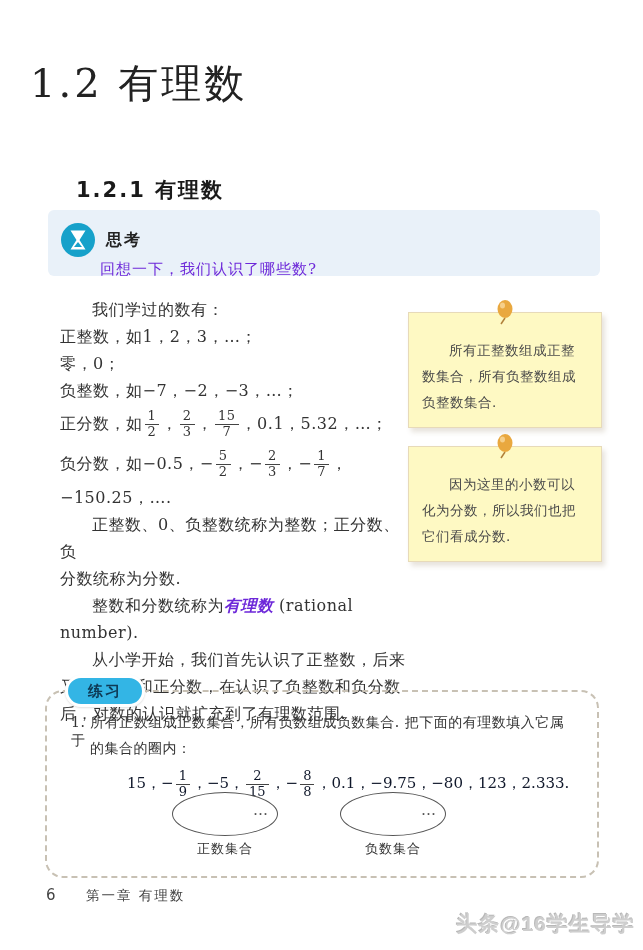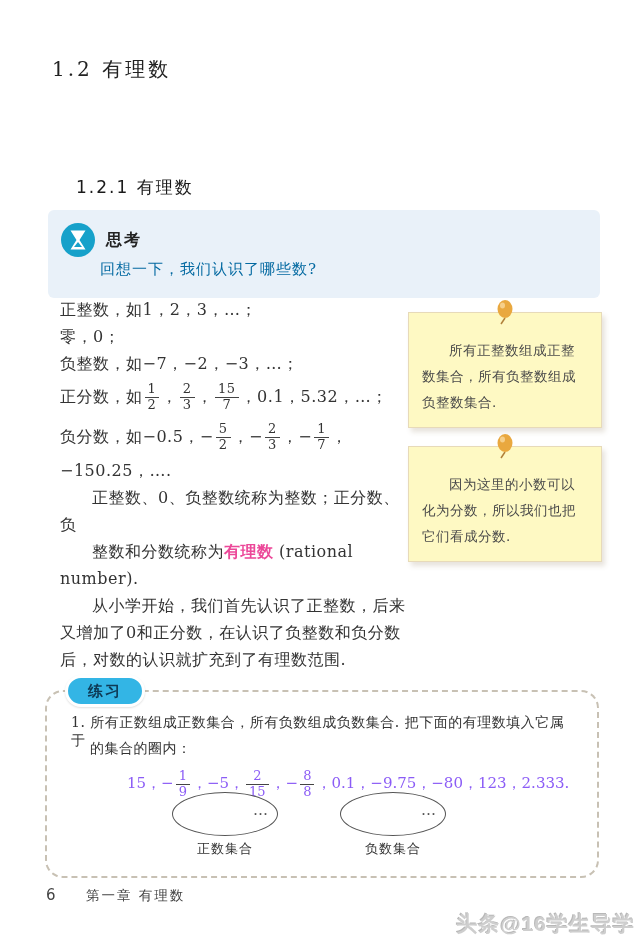--- a/index.html
+++ b/index.html
@@ -1,35 +1,35 @@
 <!DOCTYPE html>
 <html><head>
 <meta charset="utf-8">
 <style>
   html,body{margin:0;padding:0;background:#fff;}
   .page{position:relative;width:643px;height:950px;background:#ffffff;overflow:hidden;
         font-family:"DejaVu Serif","Liberation Serif",serif;color:#333;}
 
-  .page-title{position:absolute;left:52px;top:56px;font-size:20px;letter-spacing:3px;color:#222;}
-  .section-heading{position:absolute;left:76px;top:176px;font-size:17px;font-weight:normal;
+  .page-title{position:absolute;left:30px;top:56px;font-size:40px;letter-spacing:3px;color:#222;}
+  .section-heading{position:absolute;left:76px;top:176px;font-size:21px;font-weight:bold;
         font-family:"DejaVu Sans","Liberation Sans",sans-serif;color:#1a1a1a;letter-spacing:2px;text-align:center;}
 
   
-  .think-box{position:absolute;left:48px;top:210px;width:552px;height:88px;background:#e9f1f9;border-radius:6px;}
+  .think-box{position:absolute;left:48px;top:210px;width:552px;height:66px;background:#e9f1f9;border-radius:6px;}
   .think-icon{position:absolute;left:12px;top:12px;width:36px;height:36px;}
   .think-label{position:absolute;left:58px;top:20px;font-size:16px;font-weight:bold;
         font-family:"DejaVu Sans","Liberation Sans",sans-serif;color:#222;letter-spacing:2px;}
-  .think-question{position:absolute;left:52px;top:50px;font-size:15px;color:#0369a1;letter-spacing:1px;}
+  .think-question{position:absolute;left:52px;top:50px;font-size:15px;color:#6d28d9;letter-spacing:1px;}
 
   
   .body-text{position:absolute;left:60px;top:296px;width:350px;font-size:16px;color:#333;}
   .body-text .line{line-height:27px;letter-spacing:0.5px;}
   .body-text .line.tall{line-height:40px;}
   .body-text .line.indent{text-indent:2em;}
-  .term{color:#ec4899;font-weight:bold;}
+  .term{color:#6d28d9;font-weight:bold;font-style:italic;}
 
   
   .frac{display:inline-block;text-align:center;vertical-align:middle;margin:0 2px;line-height:1.15;font-size:13px;}
   .frac .fnum{display:block;padding:0 3px 0;border-bottom:1px solid #444;}
   .frac .fden{display:block;padding:0 3px;}
 
   
   .note{position:absolute;left:408px;width:192px;background:#fef9c3;border:1px solid #e7dab9;
         box-shadow:3px 4px 5px rgba(120,100,60,0.18);}
   .note-1{top:312px;min-height:100px;}
@@ -40,21 +40,21 @@
   
   .practice-box{position:absolute;left:45px;top:690px;width:550px;height:184px;
         border:2px dashed #c8c1b4;border-radius:18px;}
   .practice-badge{position:absolute;left:18px;top:-17px;min-width:58px;height:26px;padding:0 8px;
         background:#33b5e5;border:3px solid #ffffff;border-radius:16px;
         display:flex;align-items:center;justify-content:center;
         font-family:Liberation Serif, serif;font-weight:bold;font-size:15px;
         color:#0e3a55;letter-spacing:2px;box-shadow:0 1px 2px rgba(0,0,0,0.12);}
   .practice-q1{position:absolute;left:24px;top:22px;width:505px;font-size:14px;color:#333;letter-spacing:0.5px;}
   .practice-q2{position:absolute;left:43px;top:48px;font-size:14px;color:#333;letter-spacing:0.5px;}
-  .practice-numbers{position:absolute;left:80px;top:70px;width:460px;font-size:15px;line-height:42px;color:#8b5cf6;}
+  .practice-numbers{position:absolute;left:80px;top:70px;width:460px;font-size:15px;line-height:42px;color:#0f172a;}
 
   .set-ellipse{position:absolute;top:100px;width:106px;height:44px;border:1.5px solid #555;
         border-radius:50%;box-sizing:border-box;}
   .set-ellipse .dots{position:absolute;right:9px;top:8px;font-size:15px;color:#555;}
   .ellipse-1{left:125px;}
   .ellipse-2{left:293px;}
   .set-label{position:absolute;top:148px;width:110px;text-align:center;font-size:13px;color:#333;letter-spacing:1px;}
   .label-1{left:123px;}
   .label-2{left:291px;}
 
@@ -83,27 +83,29 @@
         <circle cx="18" cy="18" r="17" fill="#16a1ca"></circle>
         <path d="M10.5 8.5 h15 l-6 9.5 6 9.5 h-15 l6-9.5 z" fill="#ffffff"></path>
         <path d="M14 25 l4-5 4 5 z" fill="#16a1ca"></path>
       </svg>
     </span>
     <span class="think-label">思考</span>
     <div class="think-question">回想一下，我们认识了哪些数?</div>
   </div>
 
   <div class="body-text" id="body-text">
+      <div class="line indent"><span>我们学过的数有：</span></div>
       <div class="line"><span>正整数，如1，2，3，…；</span></div>
       <div class="line"><span>零，0；</span></div>
       <div class="line"><span>负整数，如−7，−2，−3，…；</span></div>
       <div class="line tall"><span>正分数，如</span><span class="frac"><span class="fnum">1</span><span class="fden">2</span></span><span>，</span><span class="frac"><span class="fnum">2</span><span class="fden">3</span></span><span>，</span><span class="frac"><span class="fnum">15</span><span class="fden">7</span></span><span>，0.1，5.32，…；</span></div>
       <div class="line tall"><span>负分数，如−0.5，−</span><span class="frac"><span class="fnum">5</span><span class="fden">2</span></span><span>，−</span><span class="frac"><span class="fnum">2</span><span class="fden">3</span></span><span>，−</span><span class="frac"><span class="fnum">1</span><span class="fden">7</span></span><span>，</span></div>
       <div class="line"><span>−150.25，….</span></div>
       <div class="line indent"><span>正整数、0、负整数统称为整数；正分数、负</span></div>
+      <div class="line"><span>分数统称为分数.</span></div>
       <div class="line indent"><span>整数和分数统称为</span><span class="term">有理数</span><span> (rational number).</span></div>
       <div class="line indent"><span>从小学开始，我们首先认识了正整数，后来</span></div>
       <div class="line"><span>又增加了0和正分数，在认识了负整数和负分数</span></div>
       <div class="line"><span>后，对数的认识就扩充到了有理数范围.</span></div>
     </div>
 
   <div class="note note-1">
     <span class="pin">
       <svg width="22" height="26" viewBox="0 0 22 26">
         <path d="M11 19 L7 25" stroke="#b0803a" stroke-width="1.5" fill="none"></path>

